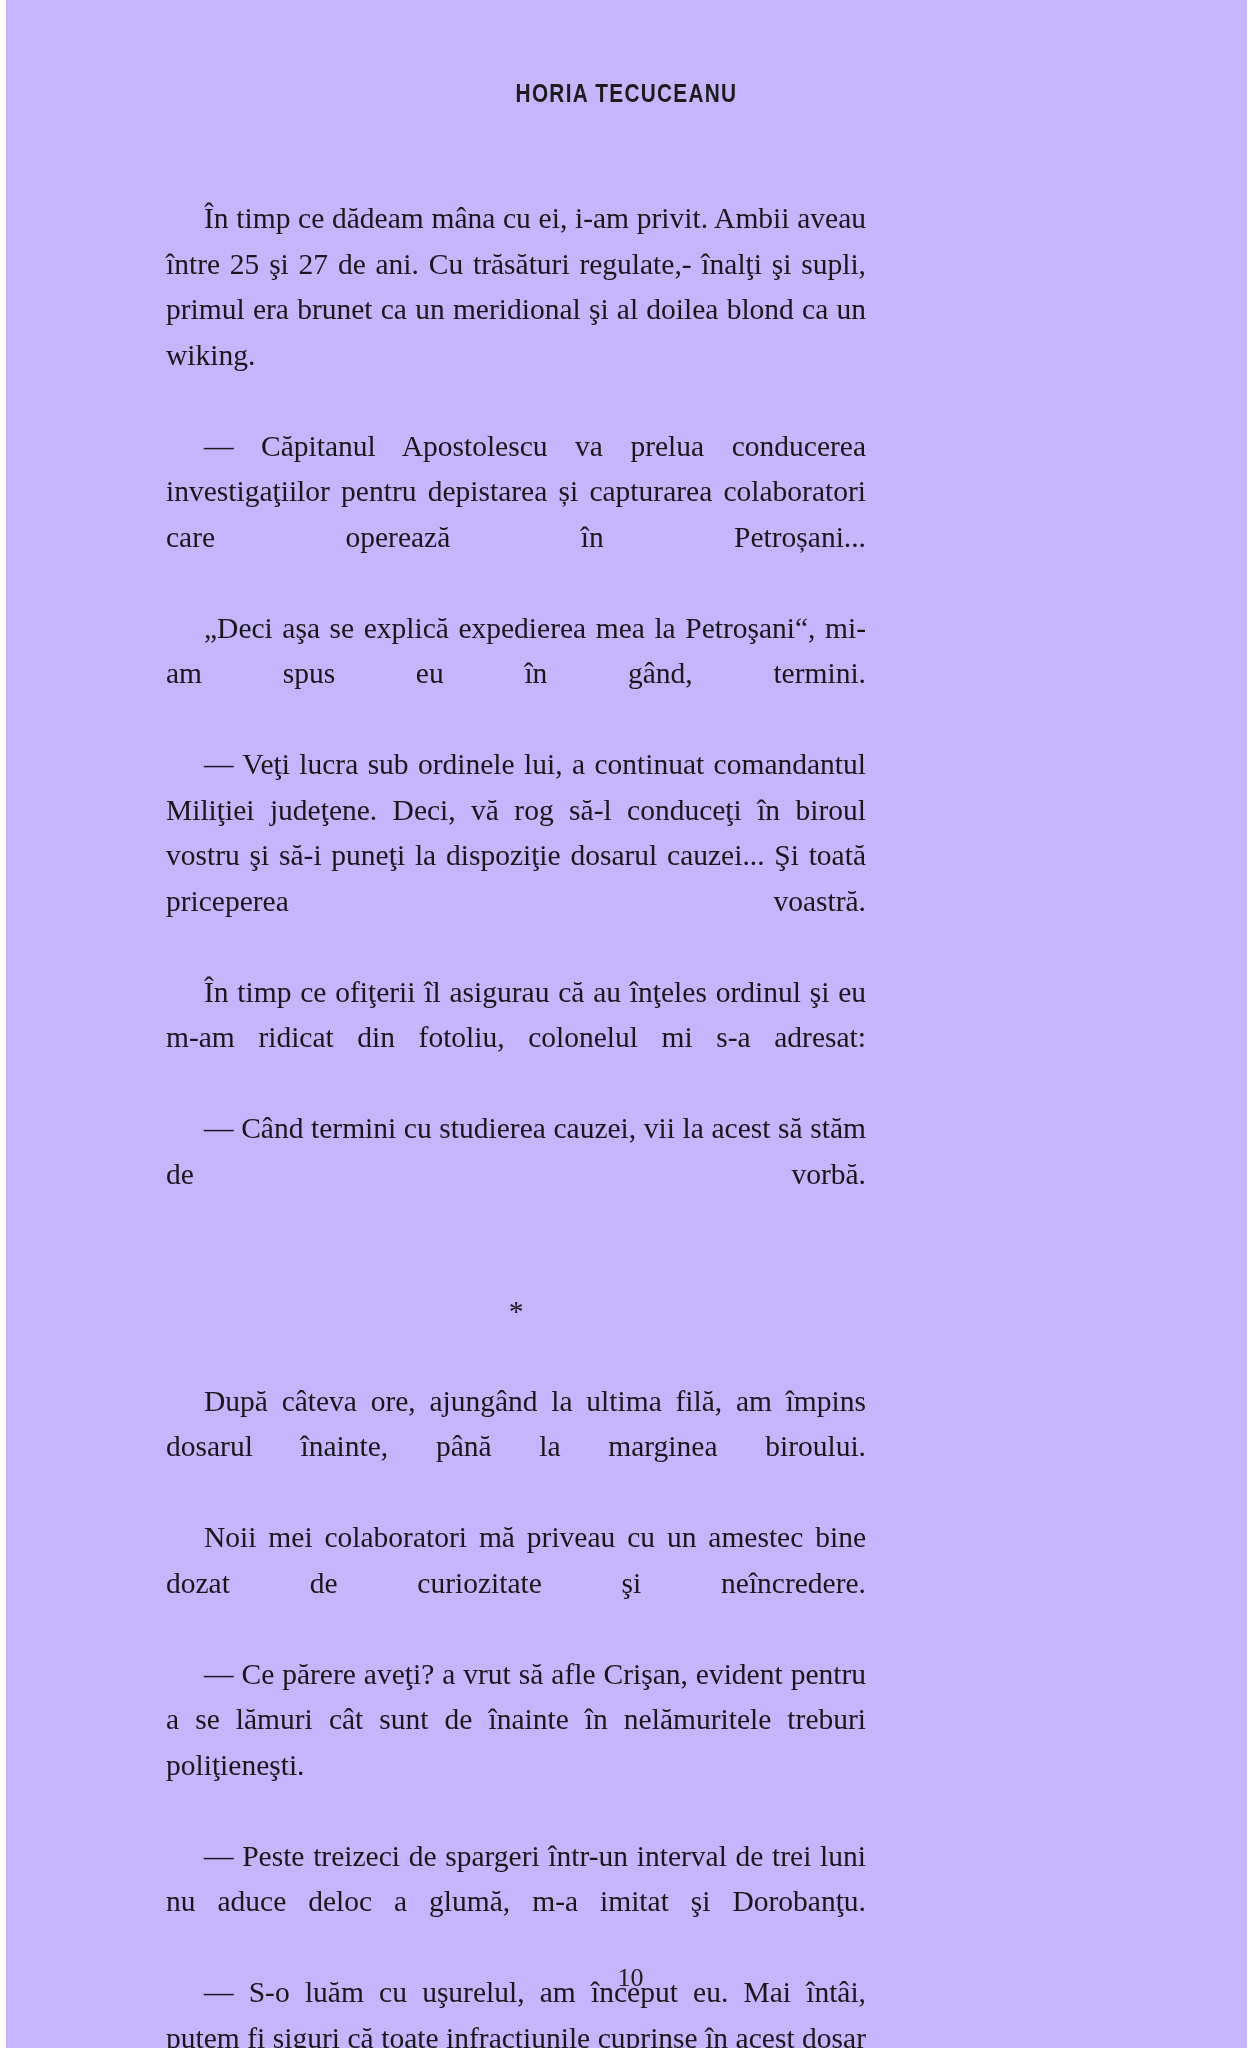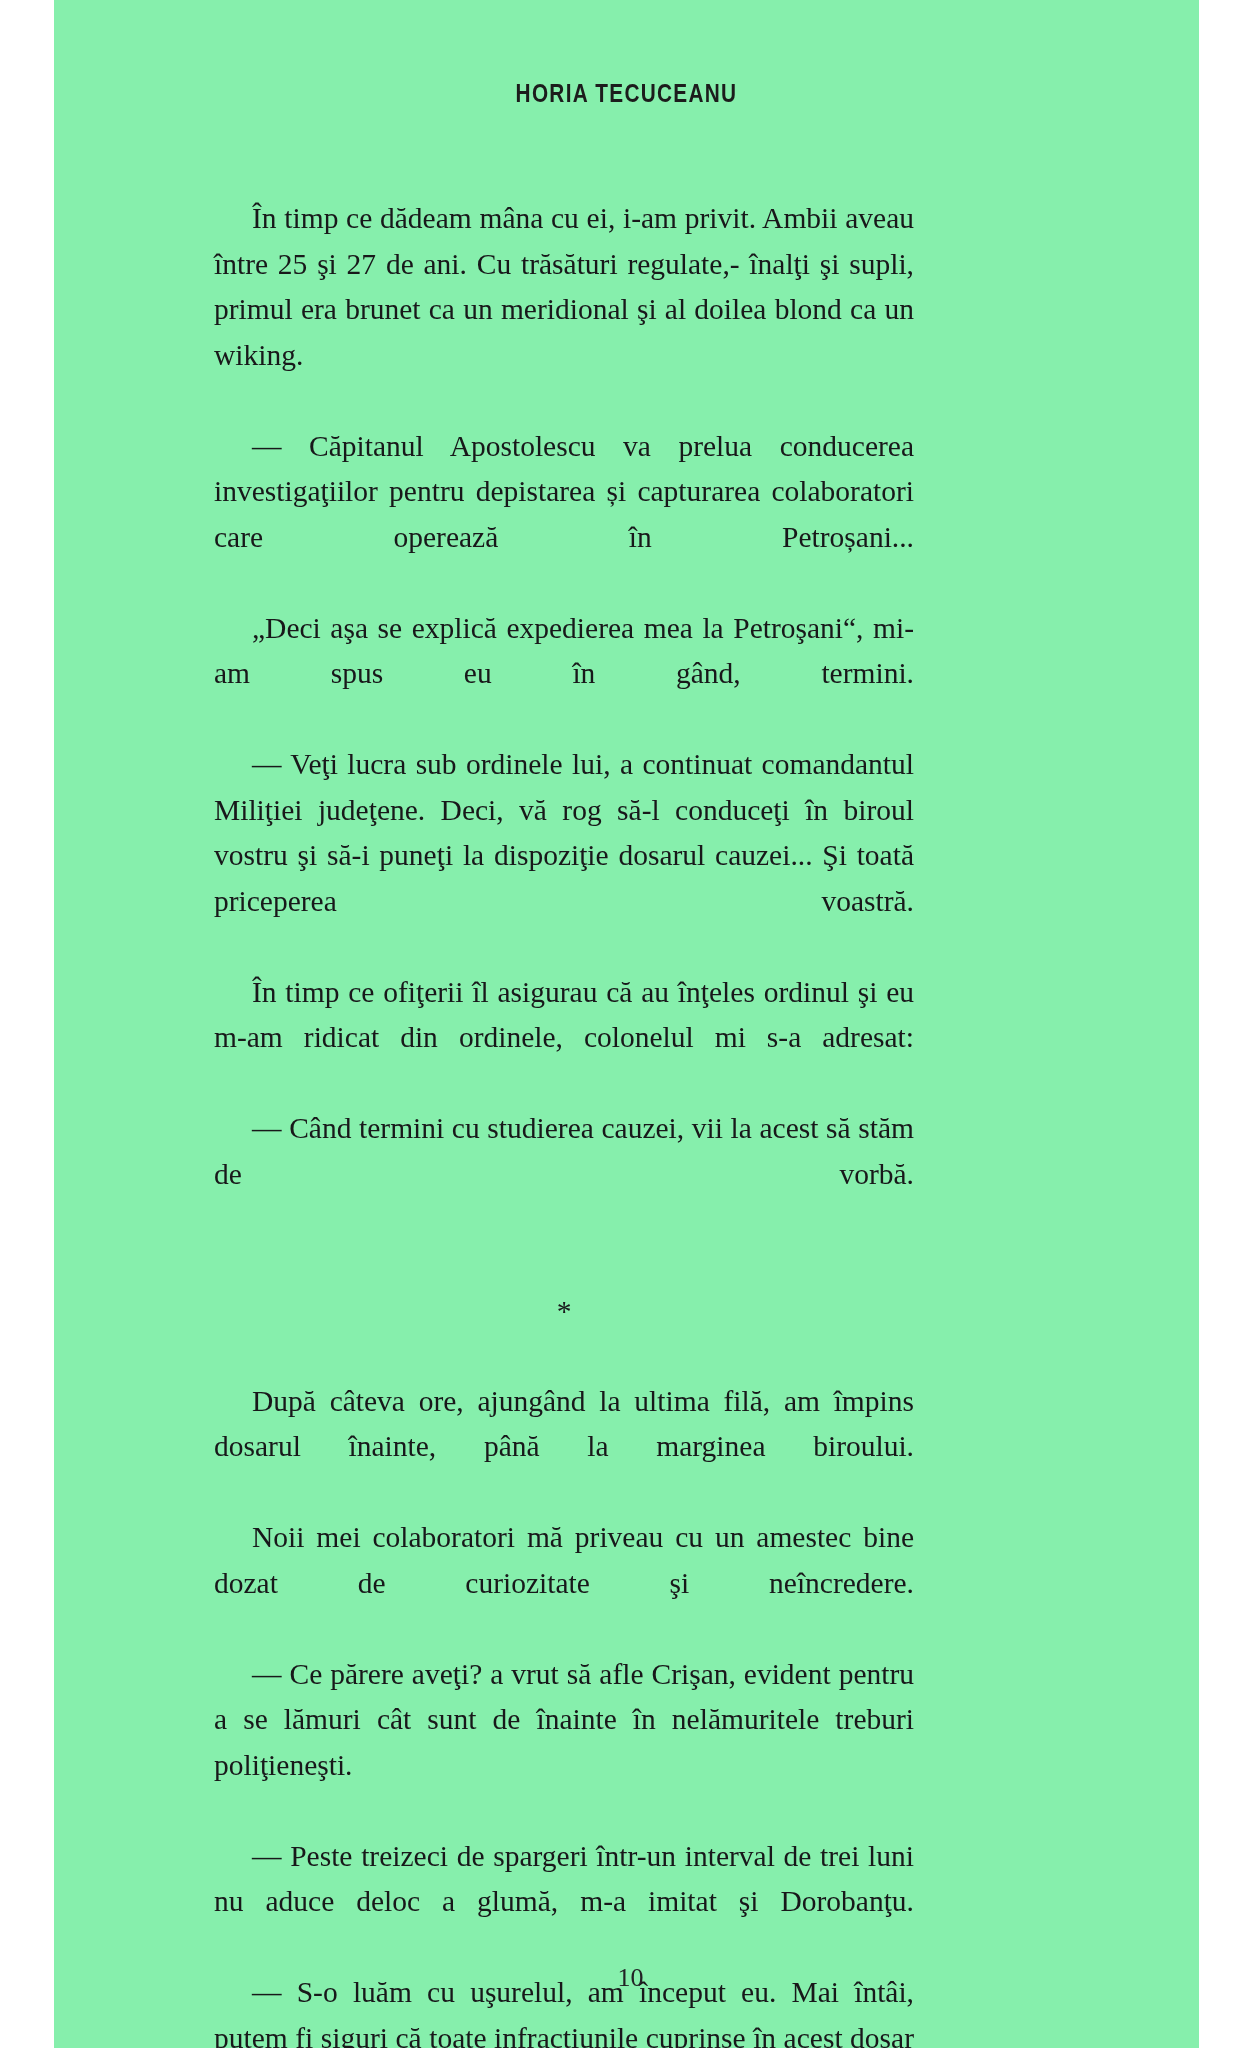--- a/index.html
+++ b/index.html
@@ -4,24 +4,24 @@
 <title>Book Page</title>
 <style>
   html, body {
     margin: 0;
     padding: 0;
     background: #ffffff;
   }
 
   .page {
     position: relative;
-    width: 1145px;
+    width: 1241px;
     height: 2048px;
     margin: 0 auto;
-    background: #86efac;
+    background: #c4b5fd;
     overflow: hidden;
     box-sizing: border-box;
   }
 
   
   .running-head {
     position: absolute;
     top: 78px;
     left: 0;
     right: 0;
@@ -98,21 +98,21 @@
 <div class="page">
 
   <div class="running-head">HORIA TECUCEANU</div>
 
   <div class="text-block">
 
     <p>În timp ce dădeam mâna cu ei, i-am privit. Ambii aveau între 25 şi 27 de ani. Cu trăsături regulate,- înalţi şi supli, primul era brunet ca un meridional şi al doilea blond ca un wiking.</p>
     <p>— Căpitanul Apostolescu va prelua conducerea investigaţiilor pentru depistarea și capturarea colaboratori care operează în Petroșani...</p>
     <p>„Deci aşa se explică expedierea mea la Petroşani“, mi-am spus eu în gând, termini.</p>
     <p>— Veţi lucra sub ordinele lui, a continuat comandantul Miliţiei judeţene. Deci, vă rog să-l conduceţi în biroul vostru şi să-i puneţi la dispoziţie dosarul cauzei... Şi toată priceperea voastră.</p>
-    <p>În timp ce ofiţerii îl asigurau că au înţeles ordinul şi eu m-am ridicat din ordinele, colonelul mi s-a adresat:</p>
+    <p>În timp ce ofiţerii îl asigurau că au înţeles ordinul şi eu m-am ridicat din fotoliu, colonelul mi s-a adresat:</p>
     <p>— Când termini cu studierea cauzei, vii la acest să stăm de vorbă.</p>
 
     <p class="separator">*</p>
 
     <p>După câteva ore, ajungând la ultima filă, am împins dosarul înainte, până la marginea biroului.</p>
     <p>Noii mei colaboratori mă priveau cu un amestec bine dozat de curiozitate şi neîncredere.</p>
     <p>— Ce părere aveţi? a vrut să afle Crişan, evident pentru a se lămuri cât sunt de înainte în nelămuritele treburi poliţieneşti.</p>
     <p>— Peste treizeci de spargeri într-un interval de trei luni nu aduce deloc a glumă, m-a imitat şi Dorobanţu.</p>
     <p>— S-o luăm cu uşurelul, am început eu. Mai întâi, putem fi siguri că toate infracţiunile cuprinse în acest dosar au fost comise de aceiaşi autori?</p>
 

